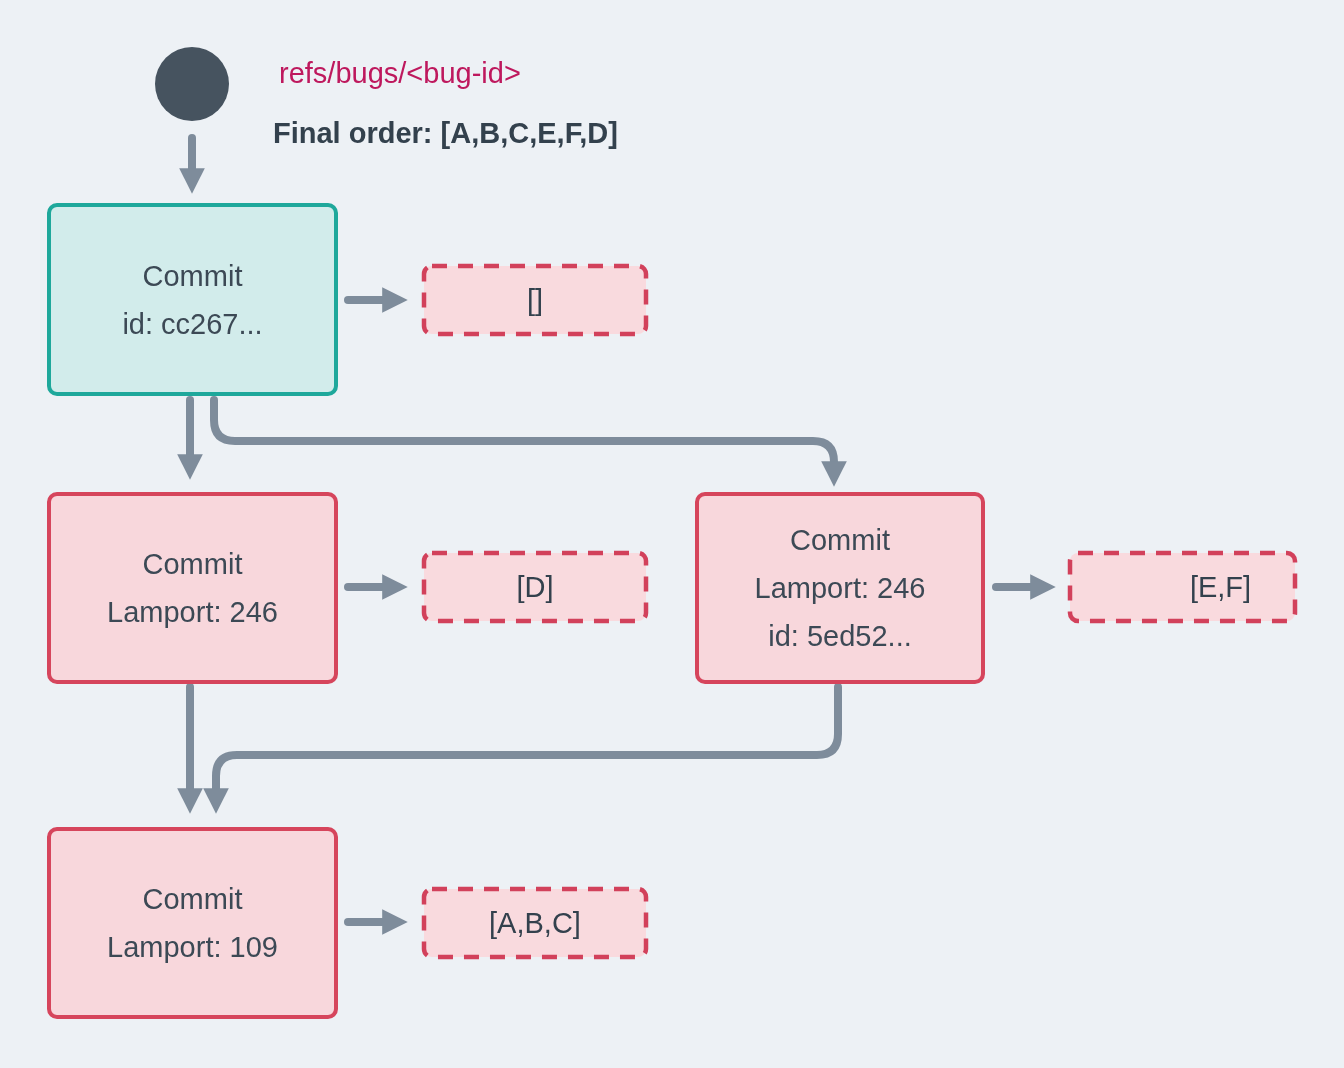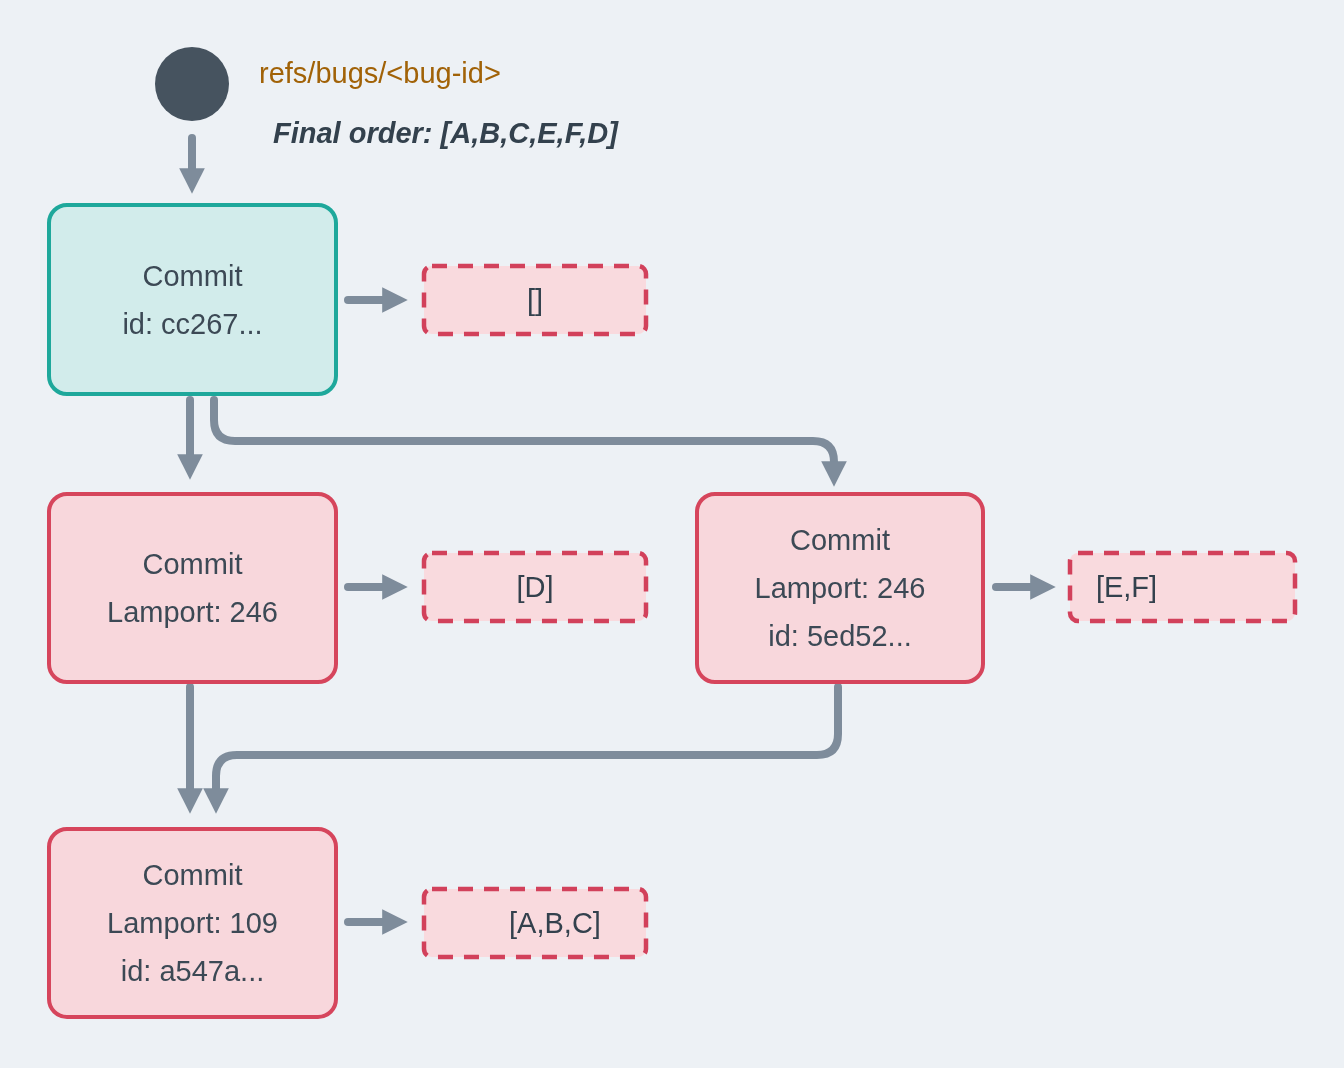--- a/index.html
+++ b/index.html
@@ -17,30 +17,30 @@
   }
   .arrow-layer rect.ops-rect{
     fill:#f9dade;stroke:#d2415b;stroke-width:4.5;
     stroke-dasharray:15 11;stroke-linecap:butt;
   }
   .ref-dot{
     position:absolute;left:155px;top:47px;width:74px;height:74px;
     border-radius:50%;background:#46535f;
   }
   .ref-label{
-    position:absolute;left:259px;top:56px;height:34px;
-    font-size:29px;line-height:34px;color:#a16207;white-space:nowrap;
+    position:absolute;left:279px;top:56px;height:34px;
+    font-size:29px;line-height:34px;color:#be185d;white-space:nowrap;
   }
   .final-order{
     position:absolute;left:273px;top:116px;height:34px;
-    font-size:29px;line-height:34px;font-weight:700;color:#33414d;white-space:nowrap;font-style:italic;
+    font-size:29px;line-height:34px;font-weight:700;color:#33414d;white-space:nowrap;
   }
   .commit-box{
     position:absolute;box-sizing:border-box;
-    border-radius:20px;
+    border-radius:10px;
     display:flex;flex-direction:column;align-items:center;justify-content:center;
     text-align:center;
   }
   .commit-box .box-line{
     font-size:29px;line-height:48px;color:#3c4955;white-space:nowrap;
   }
   .commit-head{
     left:47px;top:203px;width:291px;height:193px;
     background:#d2eceb;border:4px solid #1ea89b;
   }
@@ -55,22 +55,22 @@
   .commit-bottom{
     left:47px;top:827px;width:291px;height:192px;
     background:#f8d7dc;border:4px solid #d6455c;
   }
   .ops-label{
     position:absolute;display:flex;align-items:center;justify-content:center;
     font-size:29px;color:#33414d;white-space:nowrap;
   }
   .ops-head  {left:424px;top:266px;width:222px;height:68px;}
   .ops-left  {left:424px;top:553px;width:222px;height:68px;}
-  .ops-right {left:1014px;top:553px;width:225px;height:68px;}
-  .ops-bottom{left:444px;top:889px;width:222px;height:68px;}
+  .ops-right {left:1108px;top:553px;width:225px;height:68px;}
+  .ops-bottom{left:424px;top:889px;width:222px;height:68px;}
 </style>
 </head>
 <body>
 
 <div class="stage">
 
   <svg class="arrow-layer" width="1344" height="1068" viewBox="0 0 1344 1068" xmlns="http://www.w3.org/2000/svg">
     <defs>
       <marker id="ah" viewBox="0 0 10 10" refX="1.5" refY="5" markerWidth="3.2" markerHeight="4.2" orient="auto-start-reverse">
         <path d="M0,0 L10,5 L0,10 Z" fill="#7e8c9b"></path>
@@ -109,21 +109,20 @@
 
   <div class="commit-box commit-right">
     <span class="box-line">Commit</span>
     <span class="box-line">Lamport: 246</span>
     <span class="box-line">id: 5ed52...</span>
   </div>
 
   <div class="commit-box commit-bottom">
     <span class="box-line">Commit</span>
     <span class="box-line">Lamport: 109</span>
-    <span class="box-line">id: a547a...</span>
   </div>
 
   <div class="ops-label ops-head">[]</div>
   <div class="ops-label ops-left">[D]</div>
   <div class="ops-label ops-right">[E,F]</div>
   <div class="ops-label ops-bottom">[A,B,C]</div>
 
 </div>
 
 </body></html>

